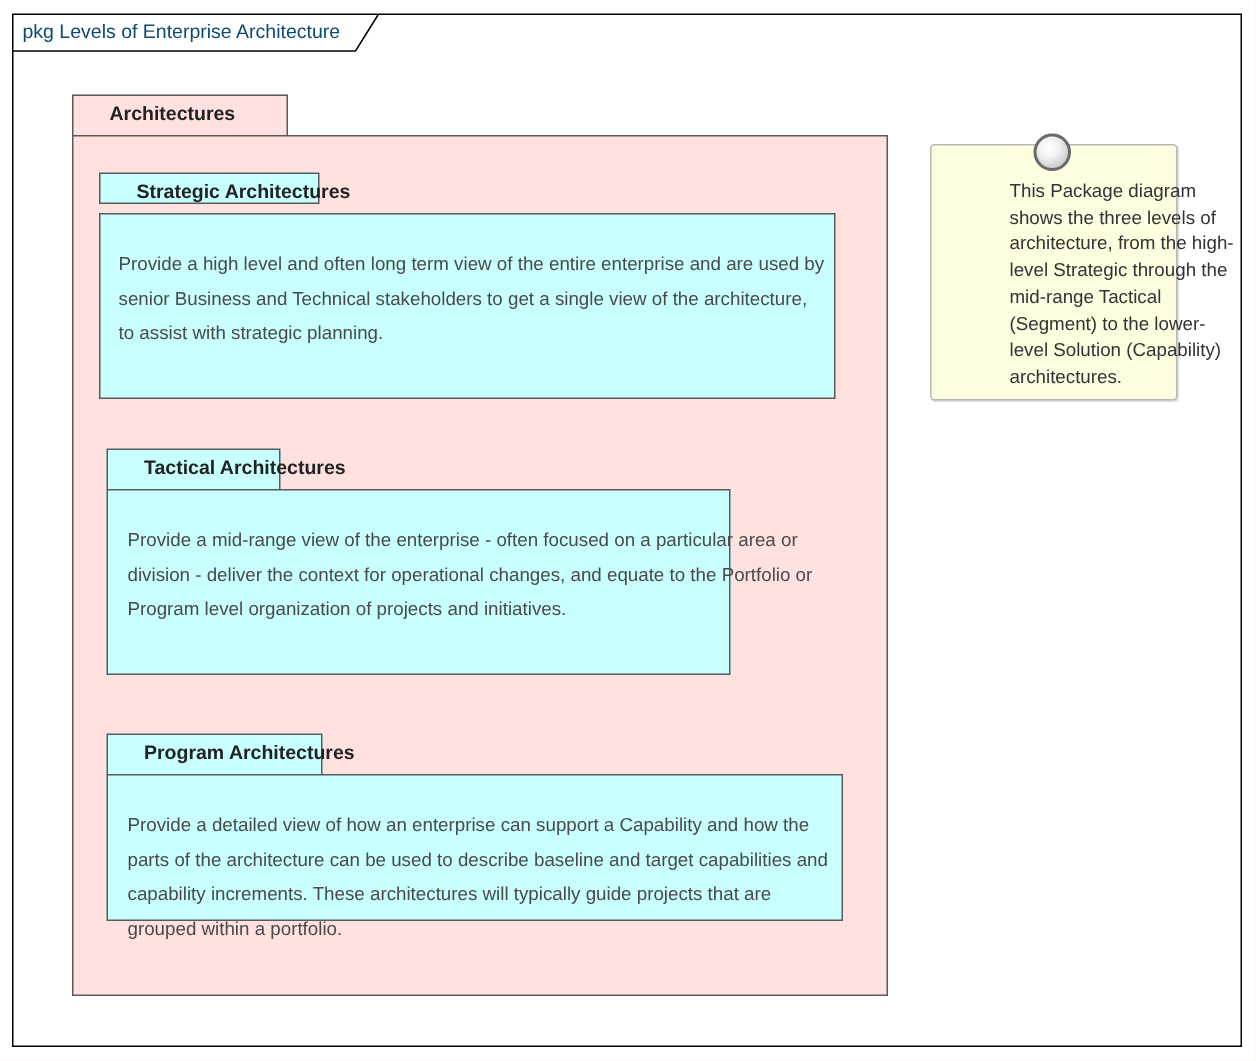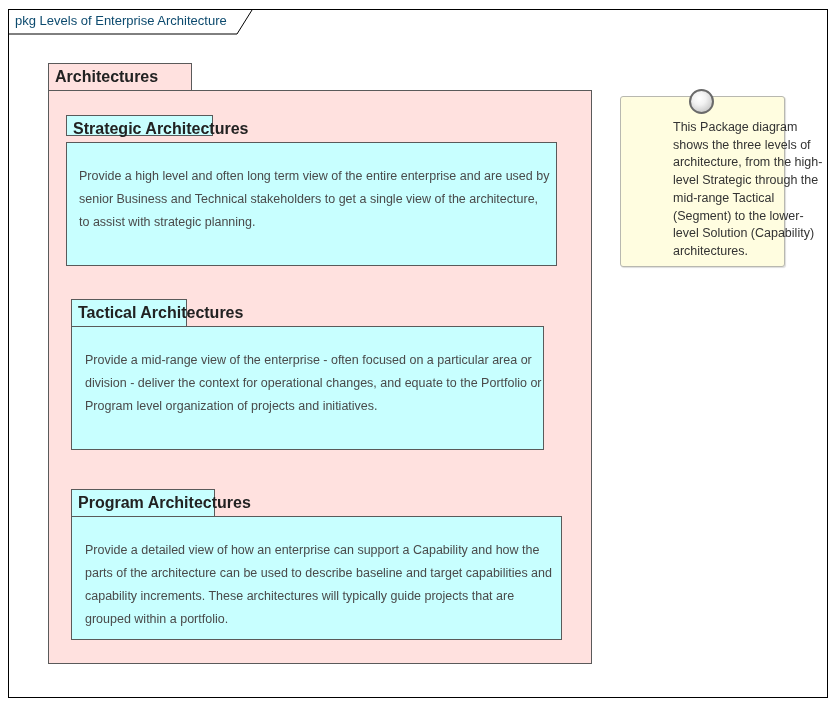--- a/index.html
+++ b/index.html
@@ -5,21 +5,21 @@
   html, body { margin:0; padding:0; background:#ffffff; }
   body { width:837px; height:707px; position:relative; overflow:hidden;
          font-family:"Liberation Sans", "DejaVu Sans", sans-serif; }
   .frame { position:absolute; left:8px; top:9px; width:820px; height:689px;
            border:1px solid #000; box-sizing:border-box; background:#fff; }
   .frame-label { position:absolute; left:8px; top:9px; height:25px; }
   .frame-label svg { position:absolute; left:0; top:0; }
   .frame-label span { position:absolute; left:7px; top:4px; font-size:13px; color:#0c4a6e; white-space:nowrap; }
 
   .pkg-tab { position:absolute; box-sizing:border-box; border:1px solid #5a5a5a;
-             font-size:16px; font-weight:bold; color:#222; padding:4px 6px; white-space:nowrap; }
+             font-size:13px; font-weight:bold; color:#222; padding:4px 24px; white-space:nowrap; }
   .pkg-body { position:absolute; box-sizing:border-box; border:1px solid #5a5a5a; }
   .pink { background:#ffe1df; }
   .cyan { background:#c8ffff; }
   .body-text { position:absolute; font-size:12.5px; line-height:23px; color:#4a4a4a; }
 
   .note { position:absolute; left:620px; top:96px; width:165px; height:171px;
           box-sizing:border-box; background:#fffde0; border:1px solid #b8b8b0; border-radius:3px;
           box-shadow:1px 1px 1px #ddd; }
   .note-text { position:absolute; left:6px; top:22px; width:154px; font-size:12.5px; line-height:17.7px; color:#333;margin-left:46px; }
   .pin { position:absolute; left:689px; top:89px; width:25px; height:25px; border-radius:50%;
@@ -45,27 +45,27 @@
 <div class="pkg-tab cyan" style="left:66px; top:115px; width:147px; height:21px;">
   <span>Strategic Architectures</span>
 </div>
 <div class="pkg-body cyan" style="left:66px; top:142px; width:491px; height:124px;">
   <div class="body-text" style="left:12px; top:22px; width:472px;">Provide a high level and often long term view of the entire enterprise and are used by senior Business and Technical stakeholders to get a single view of the architecture, to assist with strategic planning.</div>
 </div>
 
 <div class="pkg-tab cyan" style="left:71px; top:299px; width:116px; height:28px;">
   <span>Tactical Architectures</span>
 </div>
-<div class="pkg-body cyan" style="left:71px; top:326px; width:473px; height:124px;">
+<div class="pkg-body cyan" style="left:71px; top:326px; width:416px; height:124px;">
   <div class="body-text" style="left:13px; top:22px; width:472px;">Provide a mid-range view of the enterprise - often focused on a particular area or division - deliver the context for operational changes, and equate to the Portfolio or Program level organization of projects and initiatives.</div>
 </div>
 
 <div class="pkg-tab cyan" style="left:71px; top:489px; width:144px; height:28px;">
   <span>Program Architectures</span>
 </div>
-<div class="pkg-body cyan" style="left:71px; top:516px; width:491px; height:124px;">
+<div class="pkg-body cyan" style="left:71px; top:516px; width:491px; height:98px;">
   <div class="body-text" style="left:13px; top:22px; width:472px;">Provide a detailed view of how an enterprise can support a Capability and how the parts of the architecture can be used to describe baseline and target capabilities and capability increments. These architectures will typically guide projects that are grouped within a portfolio.</div>
 </div>
 
 <div class="note">
   <div class="note-text">This Package diagram shows the three levels of architecture, from the high-level Strategic through the mid-range Tactical (Segment) to the lower-level Solution (Capability) architectures.</div>
 </div>
 <div class="pin"></div>
 
 </body></html>

